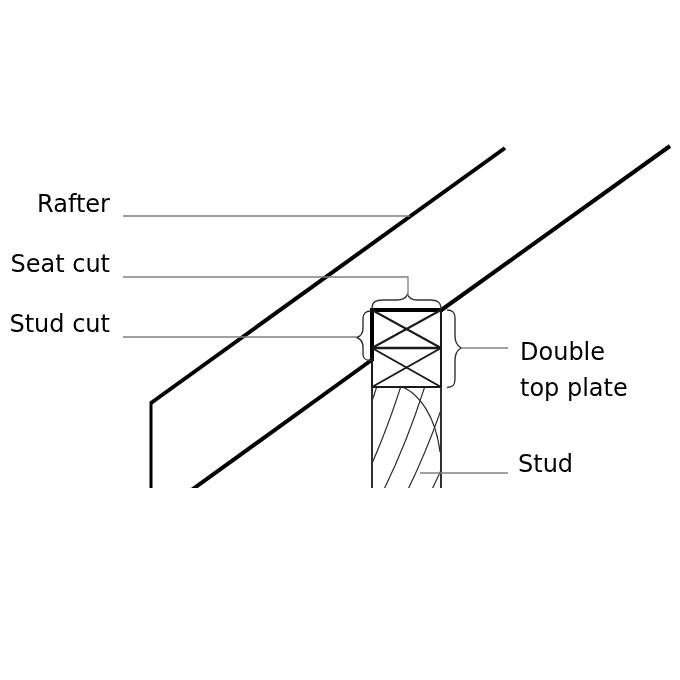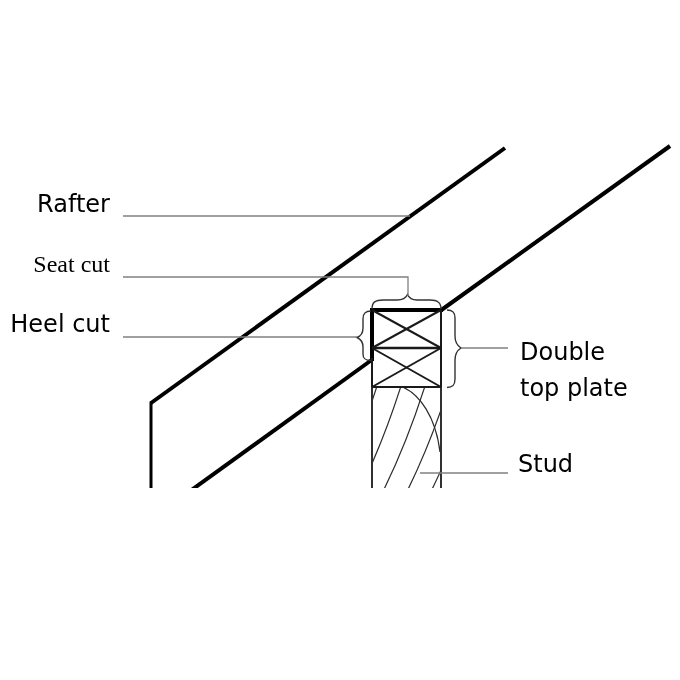--- a/index.html
+++ b/index.html
@@ -83,21 +83,21 @@
       <path d="M123,216 H410"></path>
       <path d="M123,277 H408 V296"></path>
       <path d="M123,337 H357"></path>
       <path d="M461,348 H508"></path>
       <path d="M420,473 H508"></path>
     </g>
   </svg>
 
   <div class="lbl right-align" style="right:570px;top:190px;">Rafter</div>
 
-  <div class="lbl right-align" style="right:570px;top:250px;font-family:Liberation Serif, serif;">Seat cut</div>
+  <div class="lbl right-align" style="right:570px;top:250px;">Seat cut</div>
 
-  <div class="lbl right-align" style="right:570px;top:310px;">Heel cut</div>
+  <div class="lbl right-align" style="right:570px;top:310px;">Stud cut</div>
 
   <div class="lbl wrap" style="left:520px;top:310px;width:124px;">Double top plate</div>
 
   <div class="lbl" style="left:518px;top:450px;">Stud</div>
 
 </div>
 
 </body></html>

